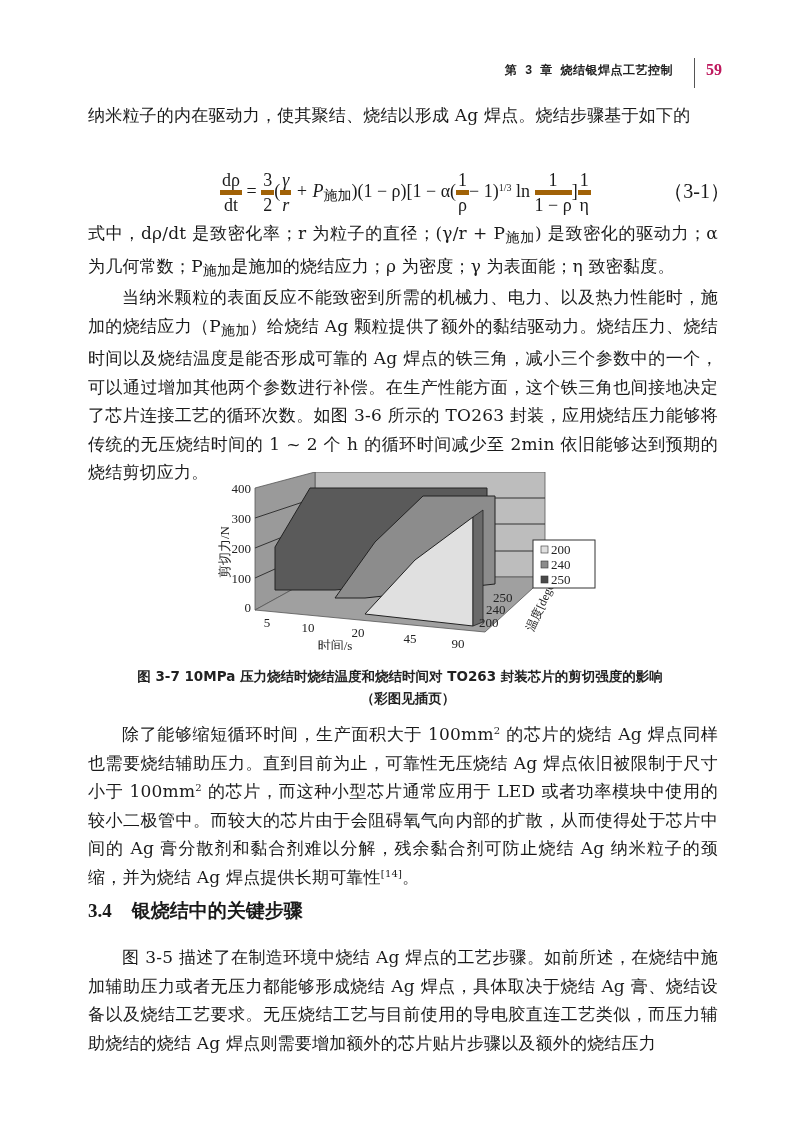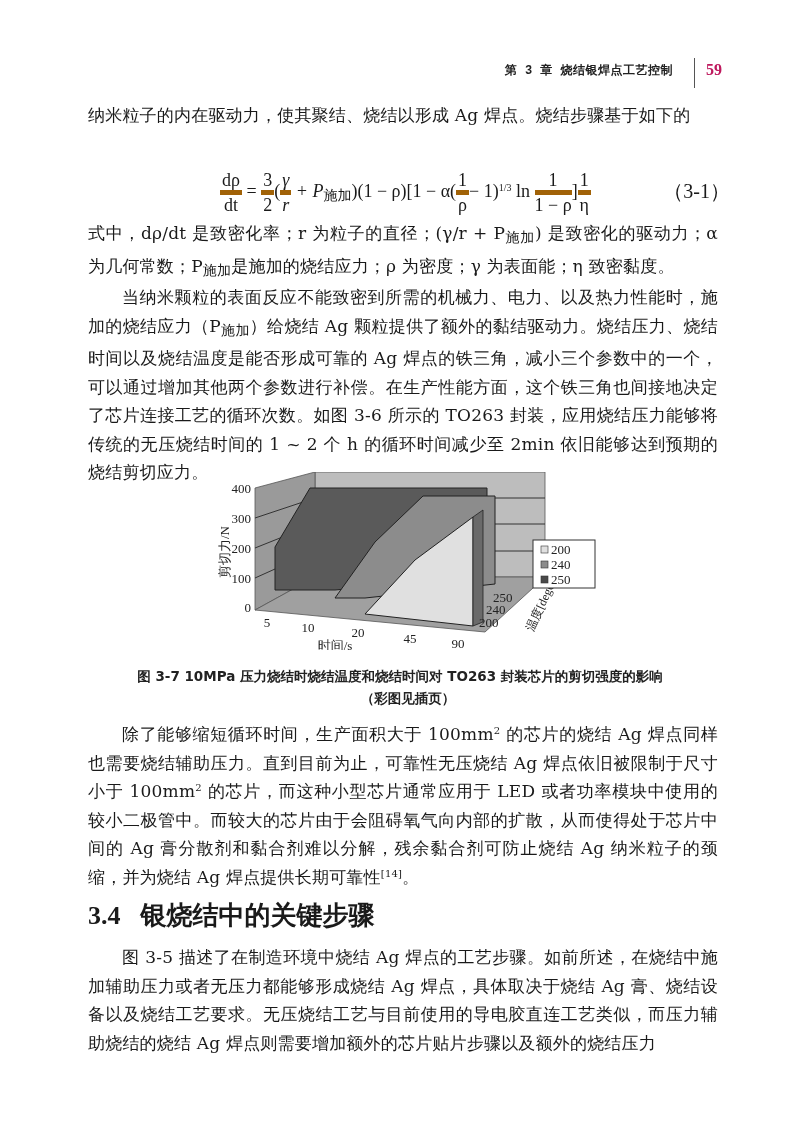--- a/index.html
+++ b/index.html
@@ -20,21 +20,21 @@
   i { font-style: italic; }
   .equation { position: absolute; left: 220px; top: 170px; width: 510px; height: 52px;
               font-family: "Liberation Serif", serif; font-size: 18px; }
   .eqno { position: absolute; right: 0; top: 8px; font-size: 20px; }
   .frac { display: inline-block; vertical-align: middle; text-align: center; }
   .frac .num { display: block; border-bottom: 5px solid #a16207; padding: 0 2px; line-height: 20px; }
   .frac .den { display: block; line-height: 20px; }
   .caption { position: absolute; left: 0; width: 800px; text-align: center; font-family: "DejaVu Sans", "Liberation Sans", sans-serif;
              font-size: 13.5px; font-weight: bold; color: #222; }
   .section { position: absolute; left: 88px; top: 898px; font-family: "Liberation Serif", "DejaVu Serif", serif;
-             font-size: 26px; font-weight: bold; text-align: center; }
+             font-size: 19px; font-weight: bold; text-align: center; }
   .section .num { margin-right: 20px; }
   .chart { position: absolute; left: 215px; top: 472px; width: 385px; height: 178px; }
   .chart svg text { font-family: "Liberation Serif", serif; }
 </style>
 </head>
 <body>
 
 <div class="header">
   <span class="chap">第 3 章   烧结银焊点工艺控制</span>
   <span class="sep"></span>

